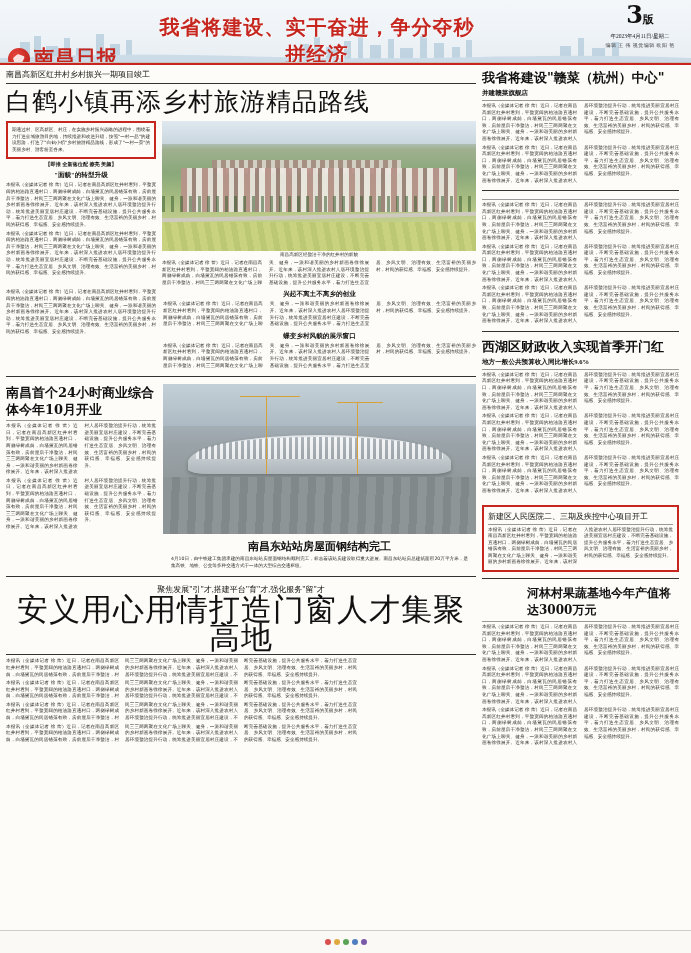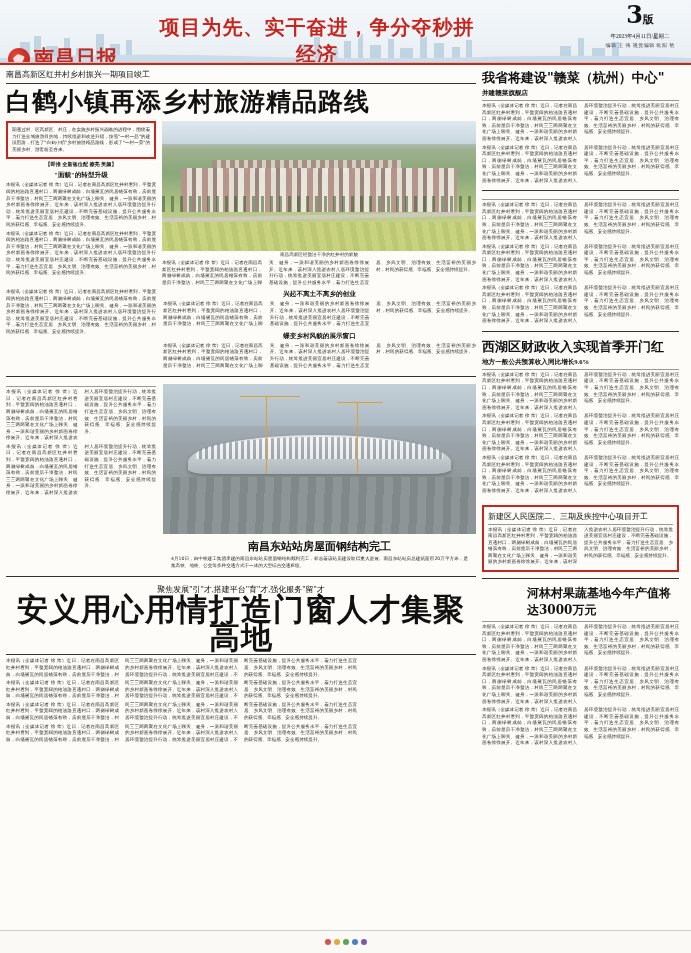--- a/index.html
+++ b/index.html
@@ -49,21 +49,21 @@
   .page-num .editors{font-size:5px;color:#444;margin-top:2px;letter-spacing:.5px;}
 
   .redrule{height:2px;background:#c6261e;}
 
   .content{display:flex;padding:4px 6px 0 6px;gap:6px;height:884px;box-sizing:border-box;}
   .col-left{width:470px;display:flex;flex-direction:column;gap:4px;}
   .col-right{width:197px;display:flex;flex-direction:column;gap:3px;}
 
   .kicker{font-size:8px;color:#111;line-height:11px;}
   .headline-1{
-    font-size:25px;font-weight:bold;color:#111;letter-spacing:1px;line-height:30px;
+    font-size:25px;font-weight:normal;color:#111;letter-spacing:1px;line-height:30px;
     font-family:"DejaVu Serif", serif;
   }
   .headline-2{
     font-size:13px;font-weight:bold;color:#111;line-height:17px;
     font-family:"DejaVu Serif", serif;
   }
   .headline-3{
     font-size:11px;font-weight:bold;color:#111;line-height:15px;
     font-family:"DejaVu Serif", serif;
   }
@@ -165,21 +165,21 @@
       <div>
         <div class="logo-text">南昌日报</div>
         <div class="logo-sub">
           <span>南昌日报社出版</span>
           <span>南昌日报官方网站  http://www.ncnews.com.cn</span>
           <span>南昌日报官方微博  http://weibo.com/313022404</span>
         </div>
       </div>
     </div>
 
-    <div class="headline-slogan">项目为先、实干奋进，争分夺秒拼经济</div>
+    <div class="headline-slogan">我省将建设、实干奋进，争分夺秒拼经济</div>
 
     <div class="page-num">
       <div class="big"><span>3</span><em>版</em></div>
       <div class="date">年2023年4月11日/星期二</div>
       <div class="editors">编辑 王 伟 视觉编辑 欧阳 艳</div>
     </div>
   </div>
   <div class="redrule"></div>
 
   <div class="content">
@@ -224,20 +224,21 @@
             <div class="txt cols3" style="margin-top:2px;">本报讯（全媒体记者 徐 蕾）近日，记者在南昌高新区红井村看到，平整宽阔的柏油路直通村口，两侧绿树成荫，白墙黛瓦的民居错落有致，房前屋后干净整洁，村民三三两两聚在文化广场上聊天、健身，一派和谐美丽的乡村新画卷徐徐展开。近年来，该村深入推进农村人居环境整治提升行动，统筹推进美丽宜居村庄建设，不断完善基础设施，提升公共服务水平，着力打造生态宜居、乡风文明、治理有效、生活富裕的美丽乡村，村民的获得感、幸福感、安全感持续提升。</div>
           </div>
         </div>
       </div>
 
       <div class="sep-line"></div>
 
       <div>
         <div style="display:flex;gap:7px;">
           <div style="width:150px;">
+            <div class="headline-2">南昌首个24小时商业综合体今年10月开业</div>
             <div class="sep-thin"></div>
             <div class="txt cols2" style="margin-top:2px;">本报讯（全媒体记者 徐 蕾）近日，记者在南昌高新区红井村看到，平整宽阔的柏油路直通村口，两侧绿树成荫，白墙黛瓦的民居错落有致，房前屋后干净整洁，村民三三两两聚在文化广场上聊天、健身，一派和谐美丽的乡村新画卷徐徐展开。近年来，该村深入推进农村人居环境整治提升行动，统筹推进美丽宜居村庄建设，不断完善基础设施，提升公共服务水平，着力打造生态宜居、乡风文明、治理有效、生活富裕的美丽乡村，村民的获得感、幸福感、安全感持续提升。</div>
             <div class="txt cols2" style="margin-top:2px;">本报讯（全媒体记者 徐 蕾）近日，记者在南昌高新区红井村看到，平整宽阔的柏油路直通村口，两侧绿树成荫，白墙黛瓦的民居错落有致，房前屋后干净整洁，村民三三两两聚在文化广场上聊天、健身，一派和谐美丽的乡村新画卷徐徐展开。近年来，该村深入推进农村人居环境整治提升行动，统筹推进美丽宜居村庄建设，不断完善基础设施，提升公共服务水平，着力打造生态宜居、乡风文明、治理有效、生活富裕的美丽乡村，村民的获得感、幸福感、安全感持续提升。</div>
           </div>
           <div style="flex:1;">
             <div class="photo ph2">
               <div class="sky2"></div>
               <div class="roof"></div>
               <div class="ground"></div>
               <div class="crane"></div>

